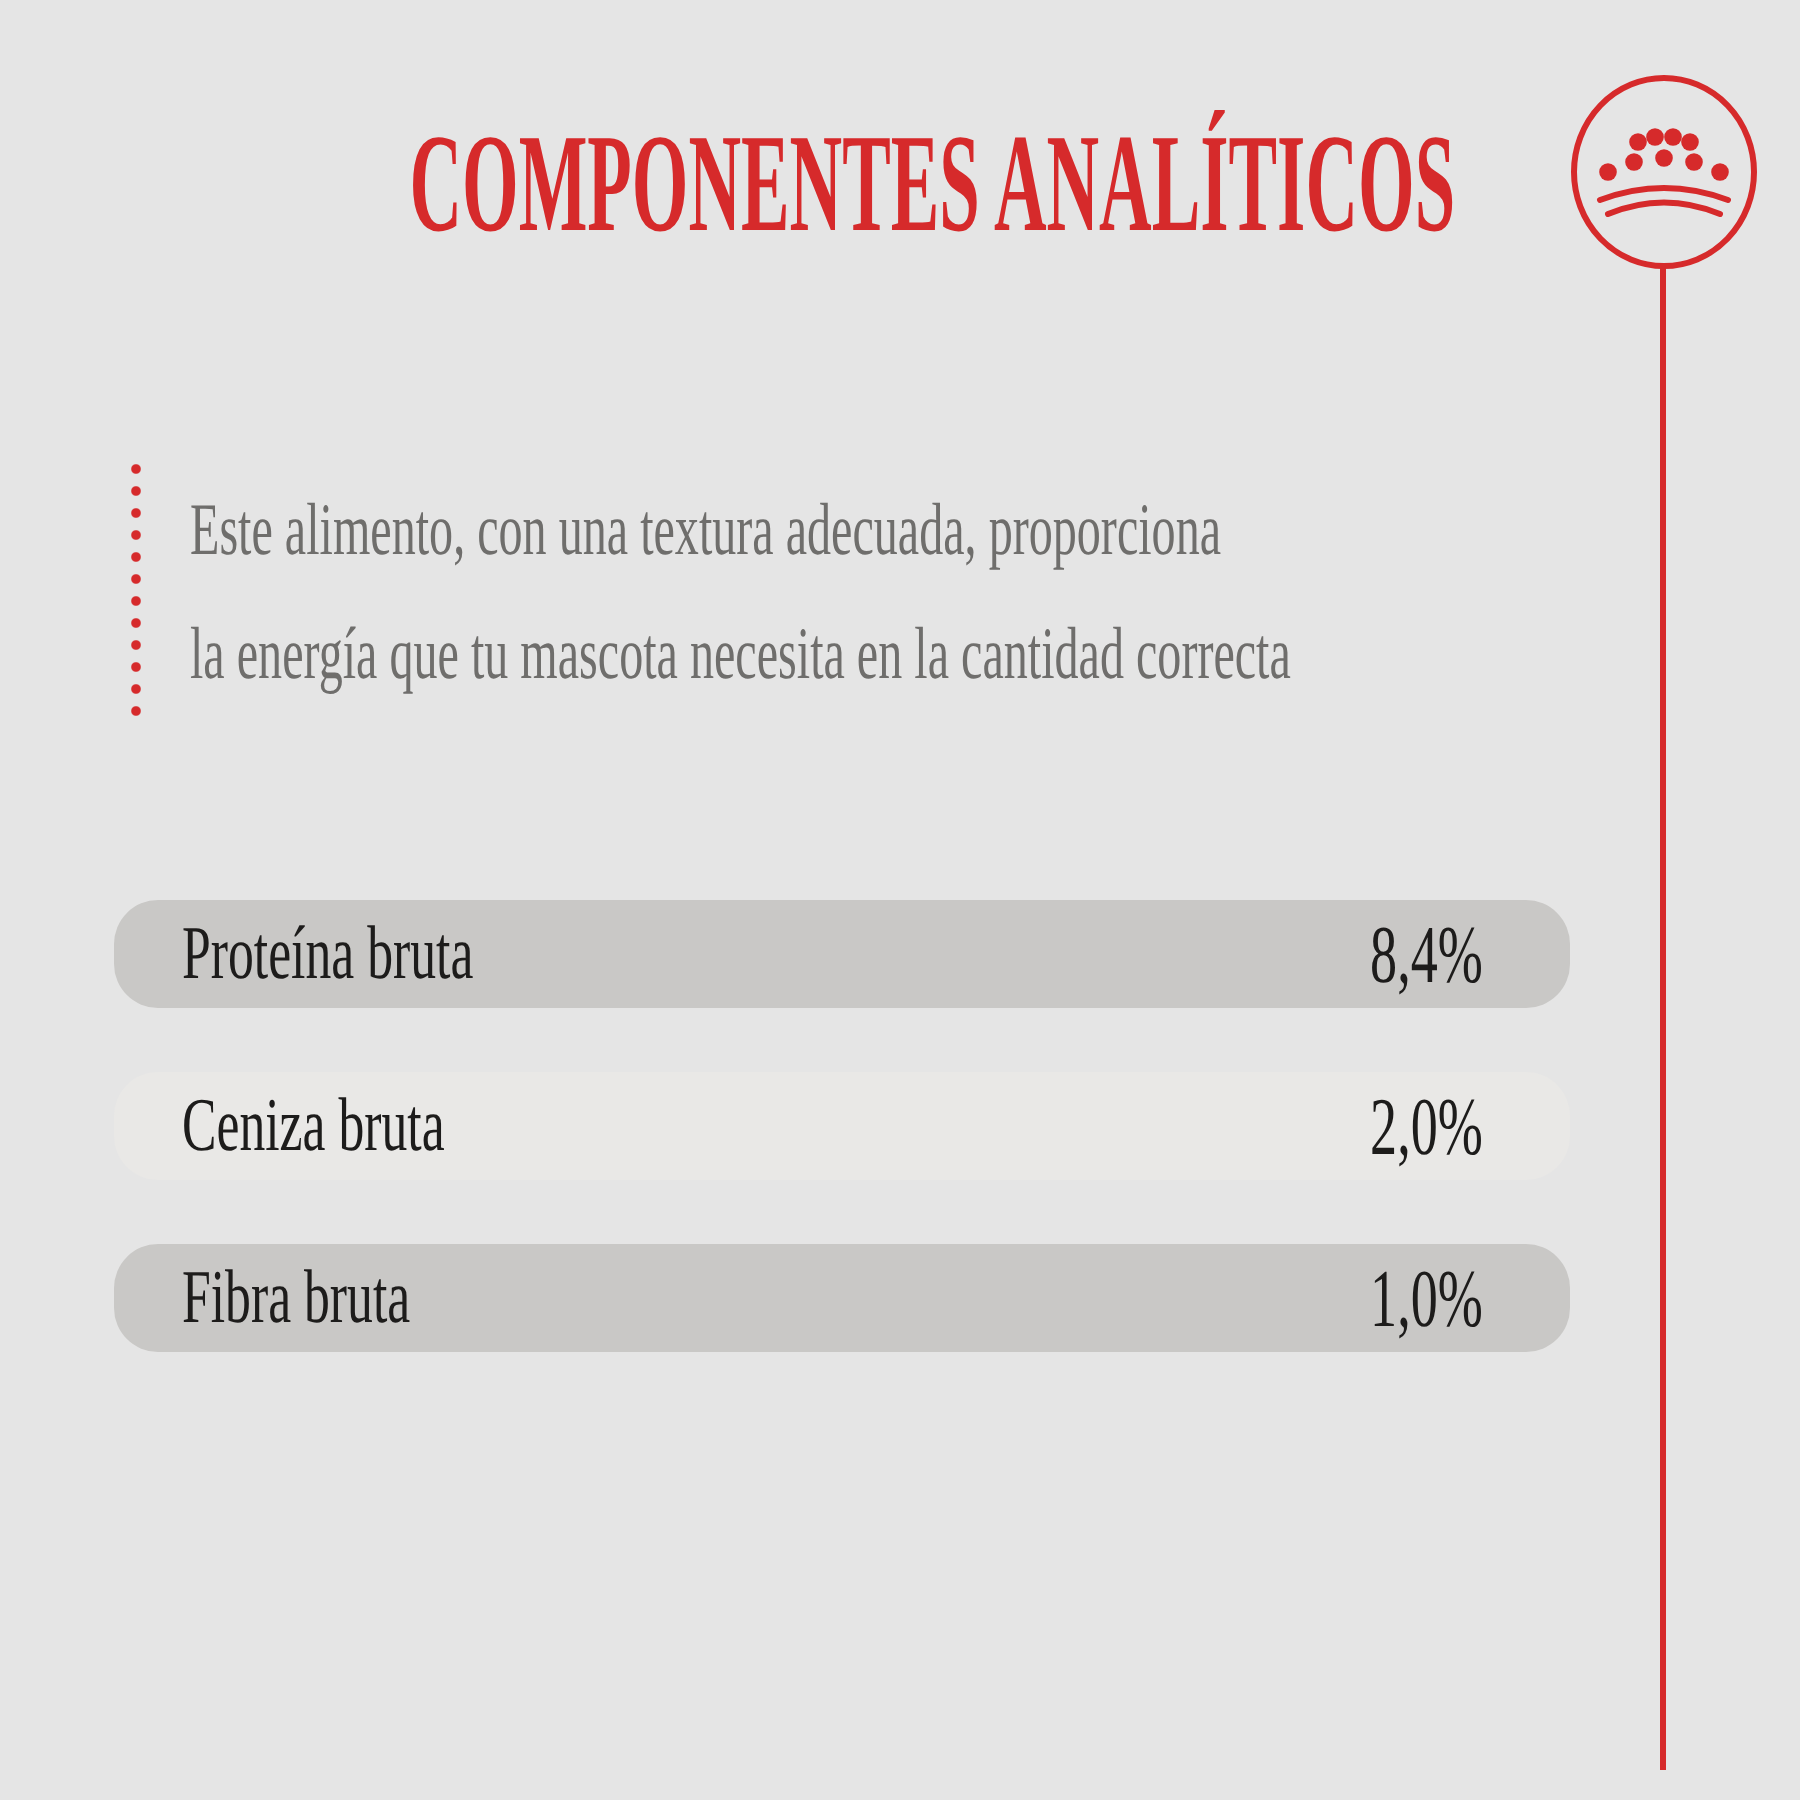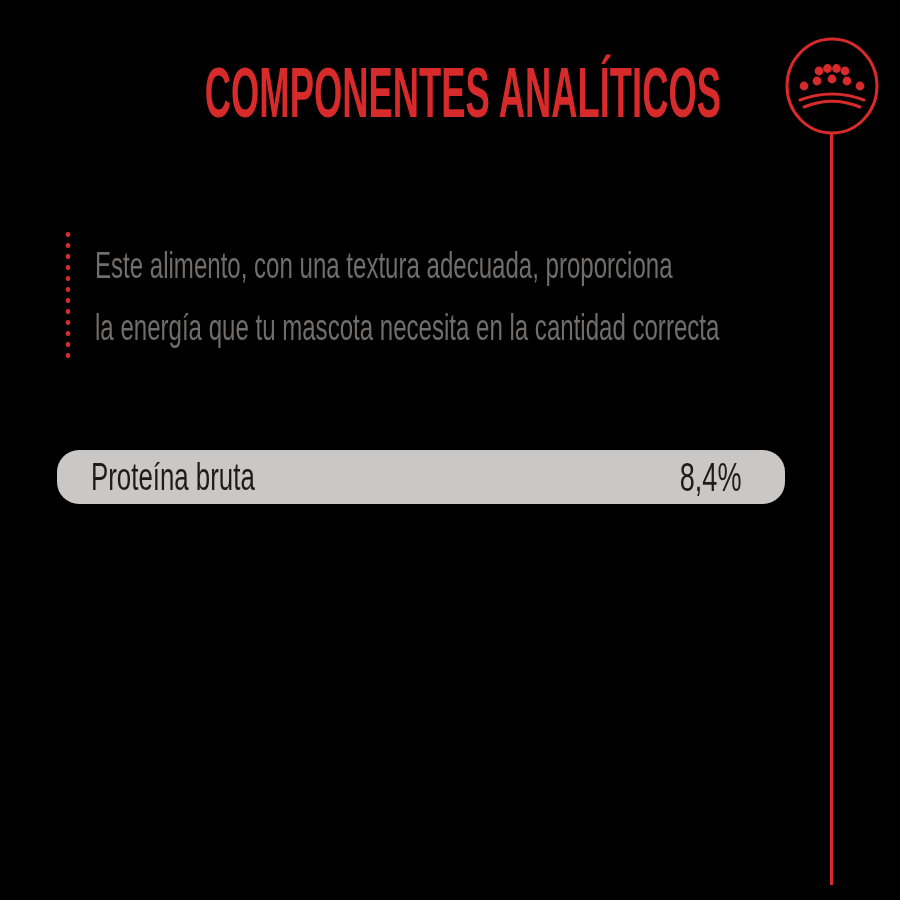--- a/index.html
+++ b/index.html
@@ -8,21 +8,21 @@
     --row-light:#e9e8e6;
     --text-dark:#1d1c1b;
     --text-gray:#6f6e6c;
   }
   *{margin:0;padding:0;box-sizing:border-box;}
   html,body{background:#ffffff;}
   body{
     width:900px;height:900px;position:relative;overflow:hidden;
     font-family:"Liberation Sans", sans-serif;
   }
-  .canvas{position:absolute;inset:0;background:#000000;}
+  .canvas{position:absolute;inset:0;background:#e5e5e5;font-family:Liberation Serif, serif;}
 
   
   .title{
     position:absolute;left:0;top:57px;width:853px;height:72px;
     line-height:72px;text-align:center;
     font-size:70px;font-weight:bold;color:var(--accent-red);
     transform:scaleX(0.52);transform-origin:50% 50%;
     white-space:nowrap;
   }
 
@@ -100,15 +100,23 @@
   <div class="dotline"></div>
 
   <p class="desc">Este alimento, con una textura adecuada, proporciona
 la energía que tu mascota necesita en la cantidad correcta</p>
 
   <div class="table">
     <div class="row">
       <span class="label">Proteína bruta</span>
       <span class="value">8,4%</span>
     </div>
+    <div class="row">
+      <span class="label">Ceniza bruta</span>
+      <span class="value">2,0%</span>
+    </div>
+    <div class="row">
+      <span class="label">Fibra bruta</span>
+      <span class="value">1,0%</span>
+    </div>
   </div>
 
 </div>
 
 </body></html>

